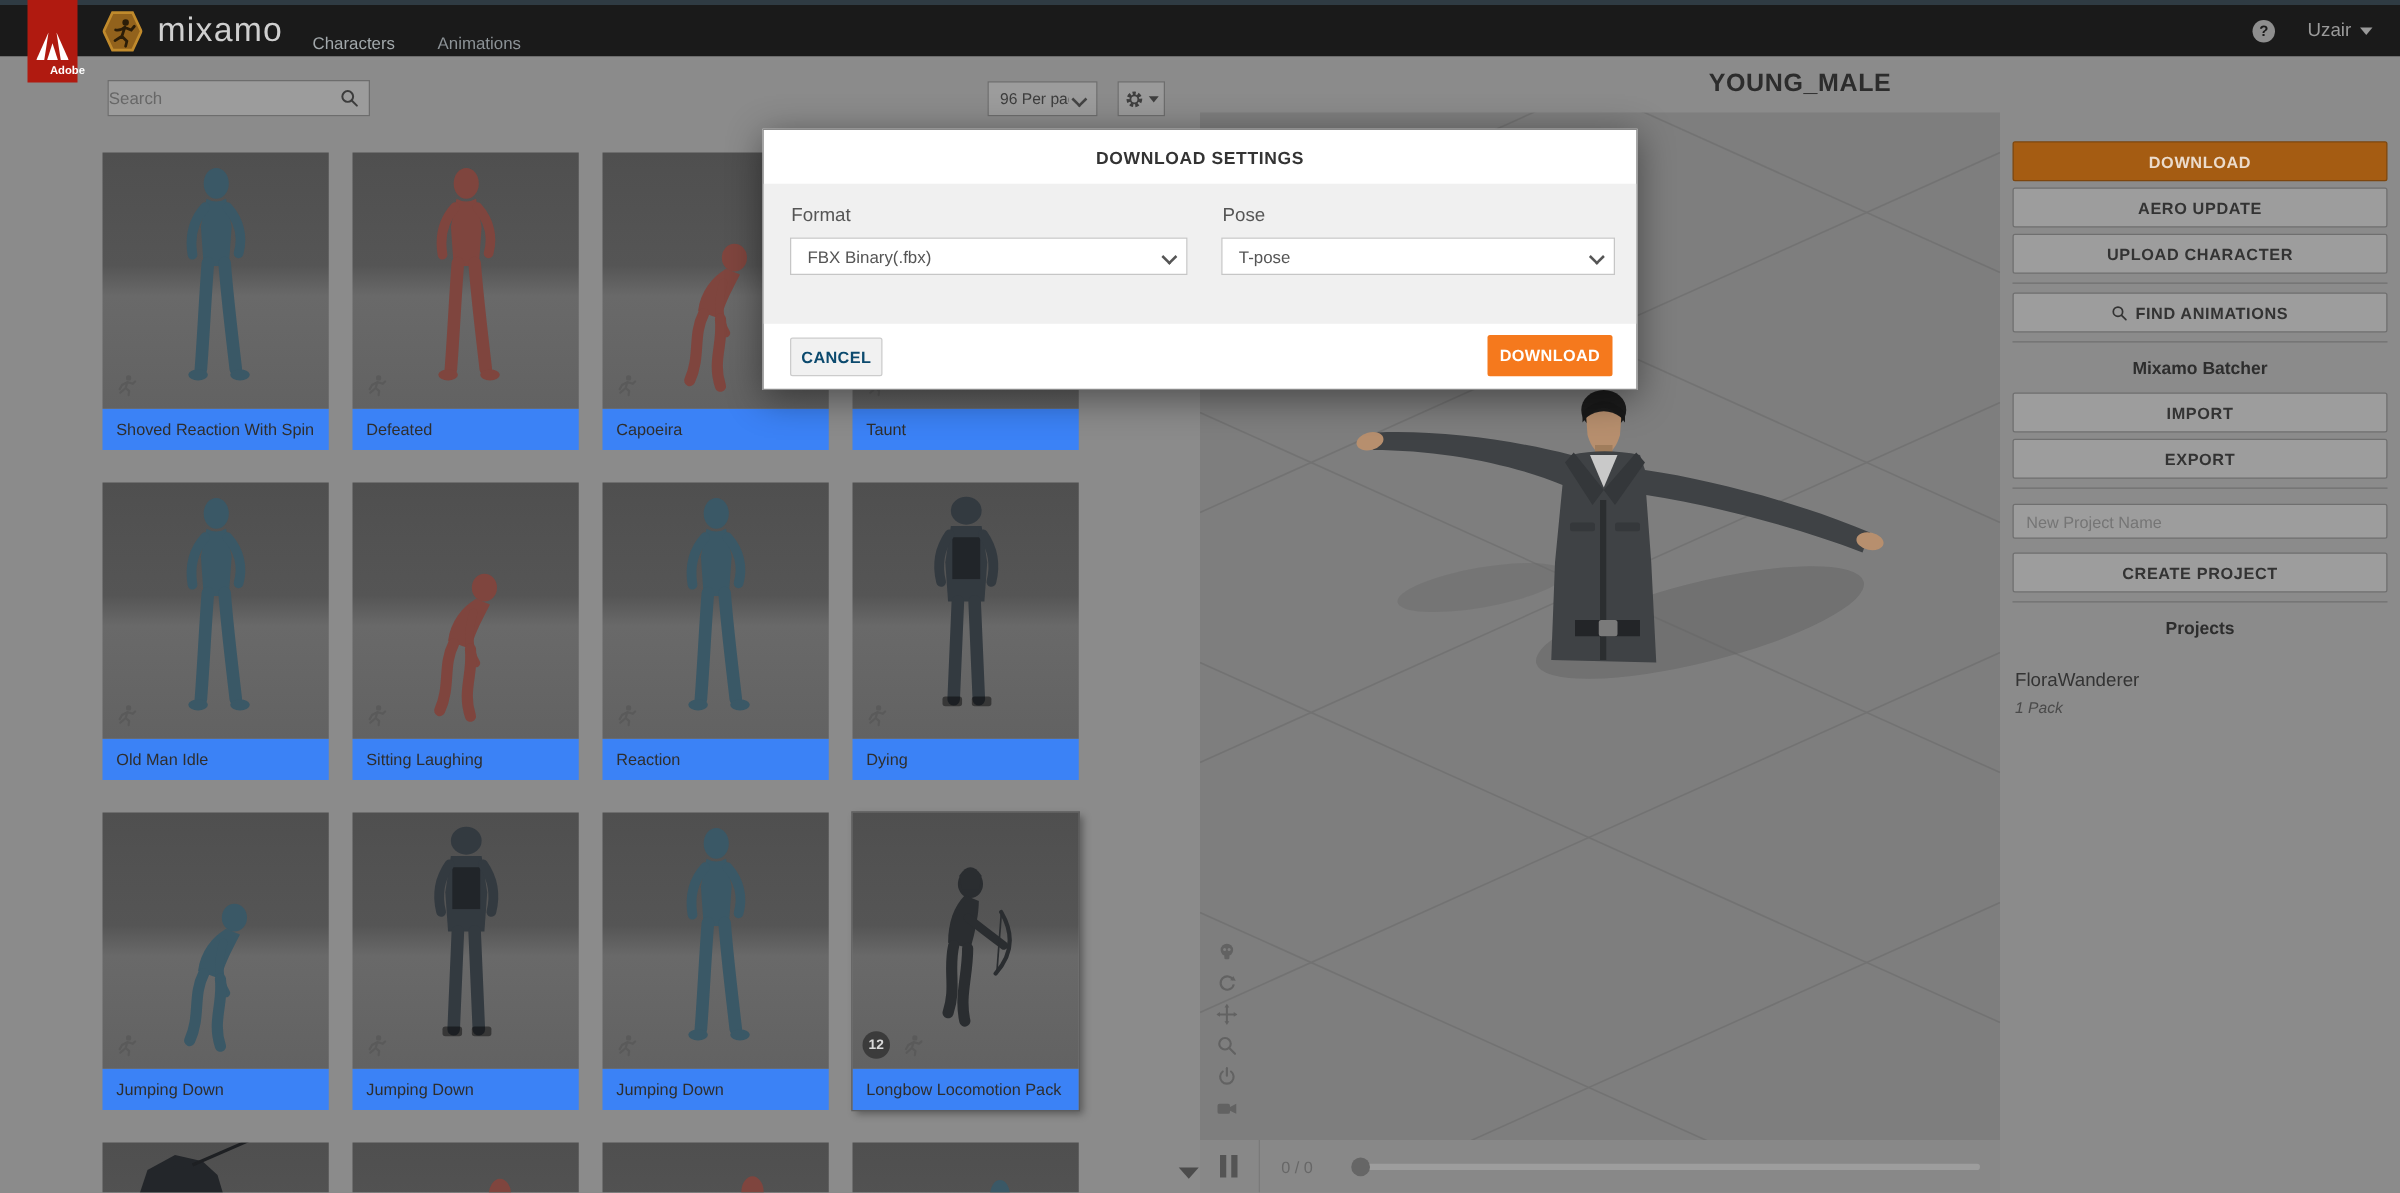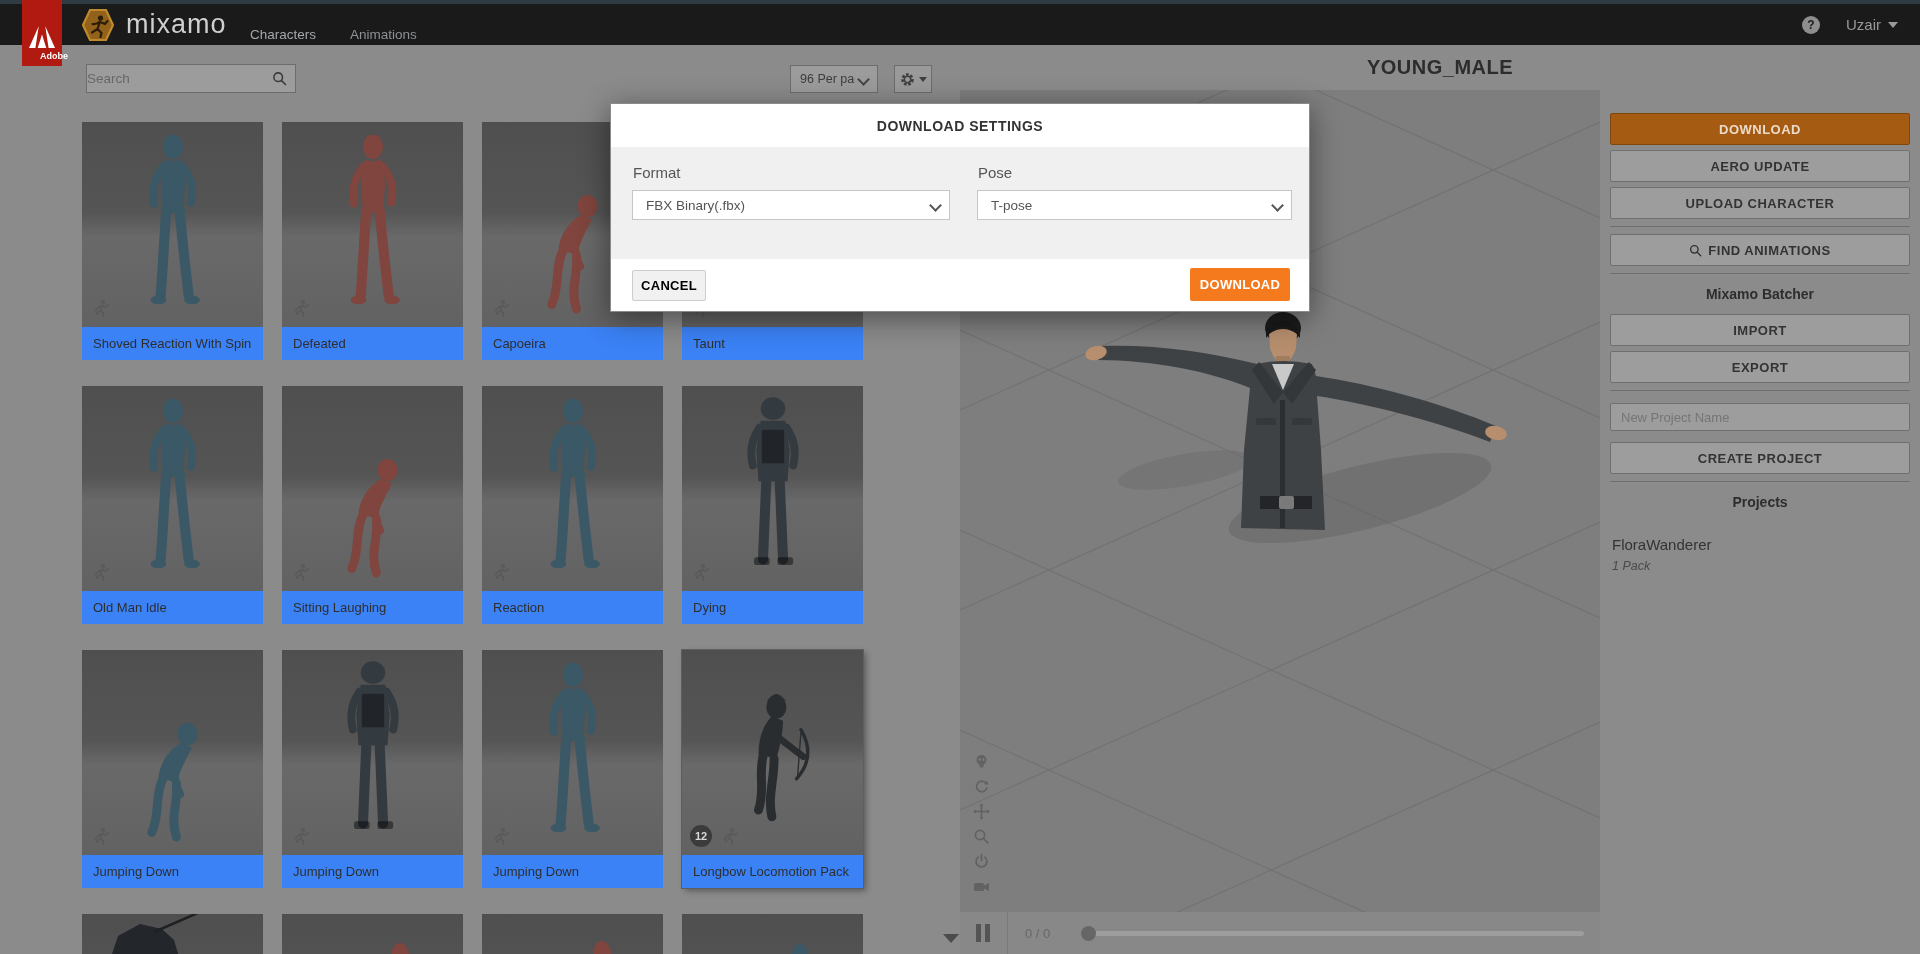--- a/index.html
+++ b/index.html
@@ -109,21 +109,21 @@
   .f-format{left:22px;}
   .f-pose{left:367px;}
   .modal-select{position:absolute;top:43px;height:30px;background:#fff;border:1px solid #c6c6c6;box-sizing:border-box;}
   .ms-format{left:21px;width:318px;}
   .ms-pose{left:366px;width:315px;}
   .modal-select select{appearance:none;-webkit-appearance:none;width:100%;height:100%;background:transparent;
     border:none;outline:none;font-size:13.5px;color:#555;padding:0 24px 0 13px;font-family:inherit;}
   .modal-select .select-caret{border-color:#555;top:10px;}
   .modal-footer{height:53px;position:relative;}
   .btn-cancel{position:absolute;left:21px;top:11px;width:74px;height:31px;background:#f1f1f1;border:1px solid #ccc;
-    border-radius:2px;font-size:13px;font-weight:bold;color:#000000;font-family:inherit;letter-spacing:.3px;}
+    border-radius:2px;font-size:13px;font-weight:bold;color:#0c4a6e;font-family:inherit;letter-spacing:.3px;}
   .btn-download{position:absolute;right:19px;top:9px;width:100px;height:33px;background:#f5791d;border:none;
     border-radius:2px;font-size:13px;font-weight:bold;color:#fff;font-family:inherit;letter-spacing:.3px;}
   .hidden-defs{position:absolute;width:0;height:0;overflow:hidden;}
 </style>
 </head>
 <body>
 
 <svg class="hidden-defs" aria-hidden="true">
   <defs>
     <symbol id="fig-stand" viewBox="0 0 90 170">

